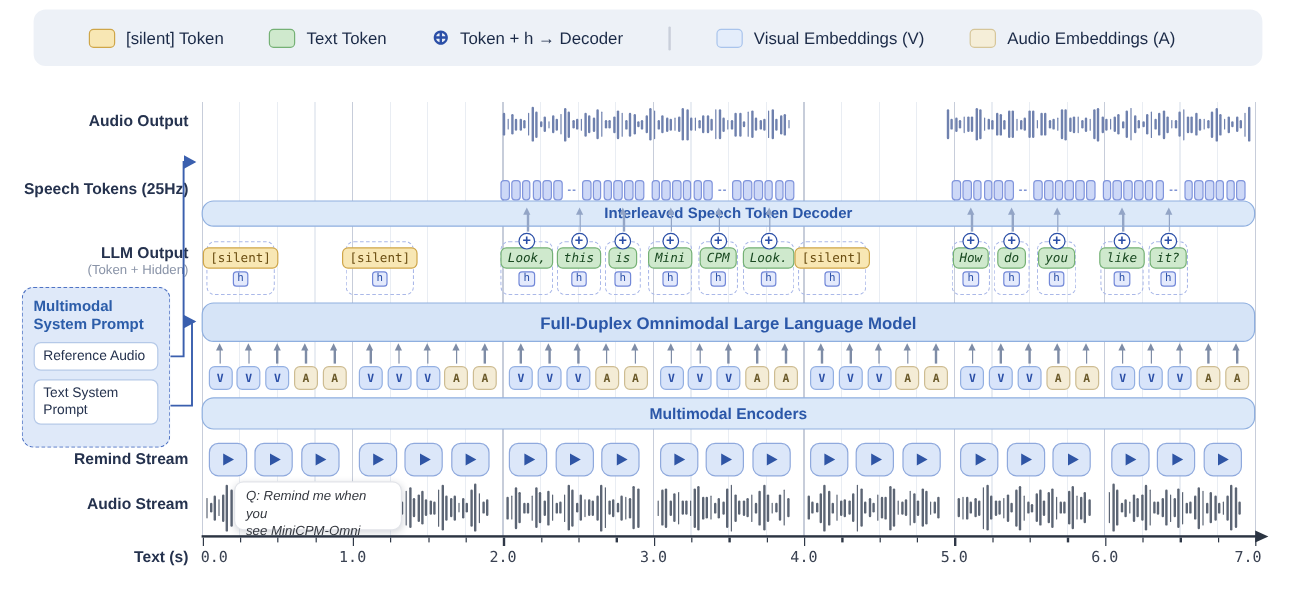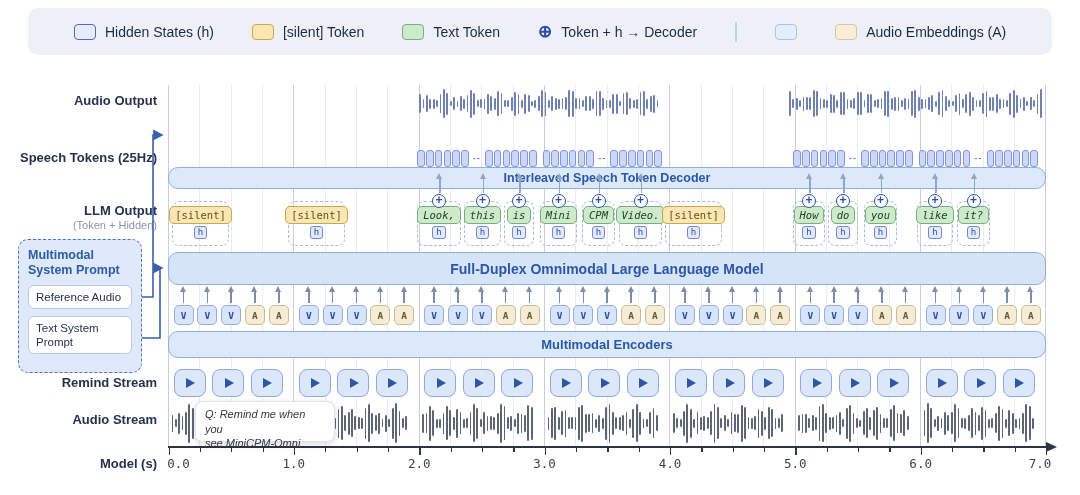--- a/index.html
+++ b/index.html
@@ -125,54 +125,51 @@
   .connectors { position:absolute; left:0; top:0; width:1080px; height:495px;
     pointer-events:none; z-index:3; }
 </style>
 </head>
 <body>
 
 <div class="stage">
 
   <div class="legend" id="legend">
       <div class="legend-item">
-        <span class="swatch sw-hidden"></span>
-        <span>Hidden States (h)</span>
-      </div>
-      <div class="legend-item">
         <span class="swatch sw-silent"></span>
         <span>[silent] Token</span>
       </div>
       <div class="legend-item">
         <span class="swatch sw-text"></span>
         <span>Text Token</span>
       </div>
       <div class="legend-item">
         <span class="swatch sw-plus">⊕</span>
         <span>Token + h → Decoder</span>
       </div>
       <div class="legend-divider"></div>
       <div class="legend-item">
         <span class="swatch sw-visual"></span>
+        <span>Visual Embeddings (V)</span>
       </div>
       <div class="legend-item">
         <span class="swatch sw-audio"></span>
         <span>Audio Embeddings (A)</span>
       </div>
     </div>
 
   <div class="plot-area"></div>
 
   <div class="row-label" style="top:93px;">Audio Output</div>
   <div class="row-label" style="top:150px;">Speech Tokens (25Hz)</div>
   <div class="row-label" style="top:203px;">LLM Output</div>
   <div class="row-sublabel" style="top:219px;">(Token + Hidden)</div>
   <div class="row-label" style="top:375px;">Remind Stream</div>
   <div class="row-label" style="top:412px;">Audio Stream</div>
-  <div class="row-label" style="top:456px; font-weight:700;">Model (s)</div>
+  <div class="row-label" style="top:456px; font-weight:700;">Text (s)</div>
 
   <div class="hbar bar-interleaved">
     <span>Interleaved Speech Token Decoder</span>
   </div>
   <div class="hbar bar-encoders">
     <span>Multimodal Encoders</span>
   </div>
   <div class="hbar bar-llm">
     <span>Full-Duplex Omnimodal Large Language Model</span>
   </div>
@@ -426,21 +423,21 @@
       </div>
       <div class="tok-box" style="left: 582px; width: 33px;">
         <div class="tok-arrow"></div>
         <div class="plus-icon">+</div>
         <div class="tok-pill tok-text">CPM</div>
         <div class="h-chip">h</div>
       </div>
       <div class="tok-box" style="left: 619px; width: 43px;">
         <div class="tok-arrow"></div>
         <div class="plus-icon">+</div>
-        <div class="tok-pill tok-text">Video.</div>
+        <div class="tok-pill tok-text">Look.</div>
         <div class="h-chip">h</div>
       </div>
       <div class="tok-box" style="left: 665px; width: 57px;">
         <div class="tok-pill tok-silent">[silent]</div>
         <div class="h-chip">h</div>
       </div>
       <div class="tok-box" style="left: 793px; width: 32px;">
         <div class="tok-arrow"></div>
         <div class="plus-icon">+</div>
         <div class="tok-pill tok-text">How</div>

